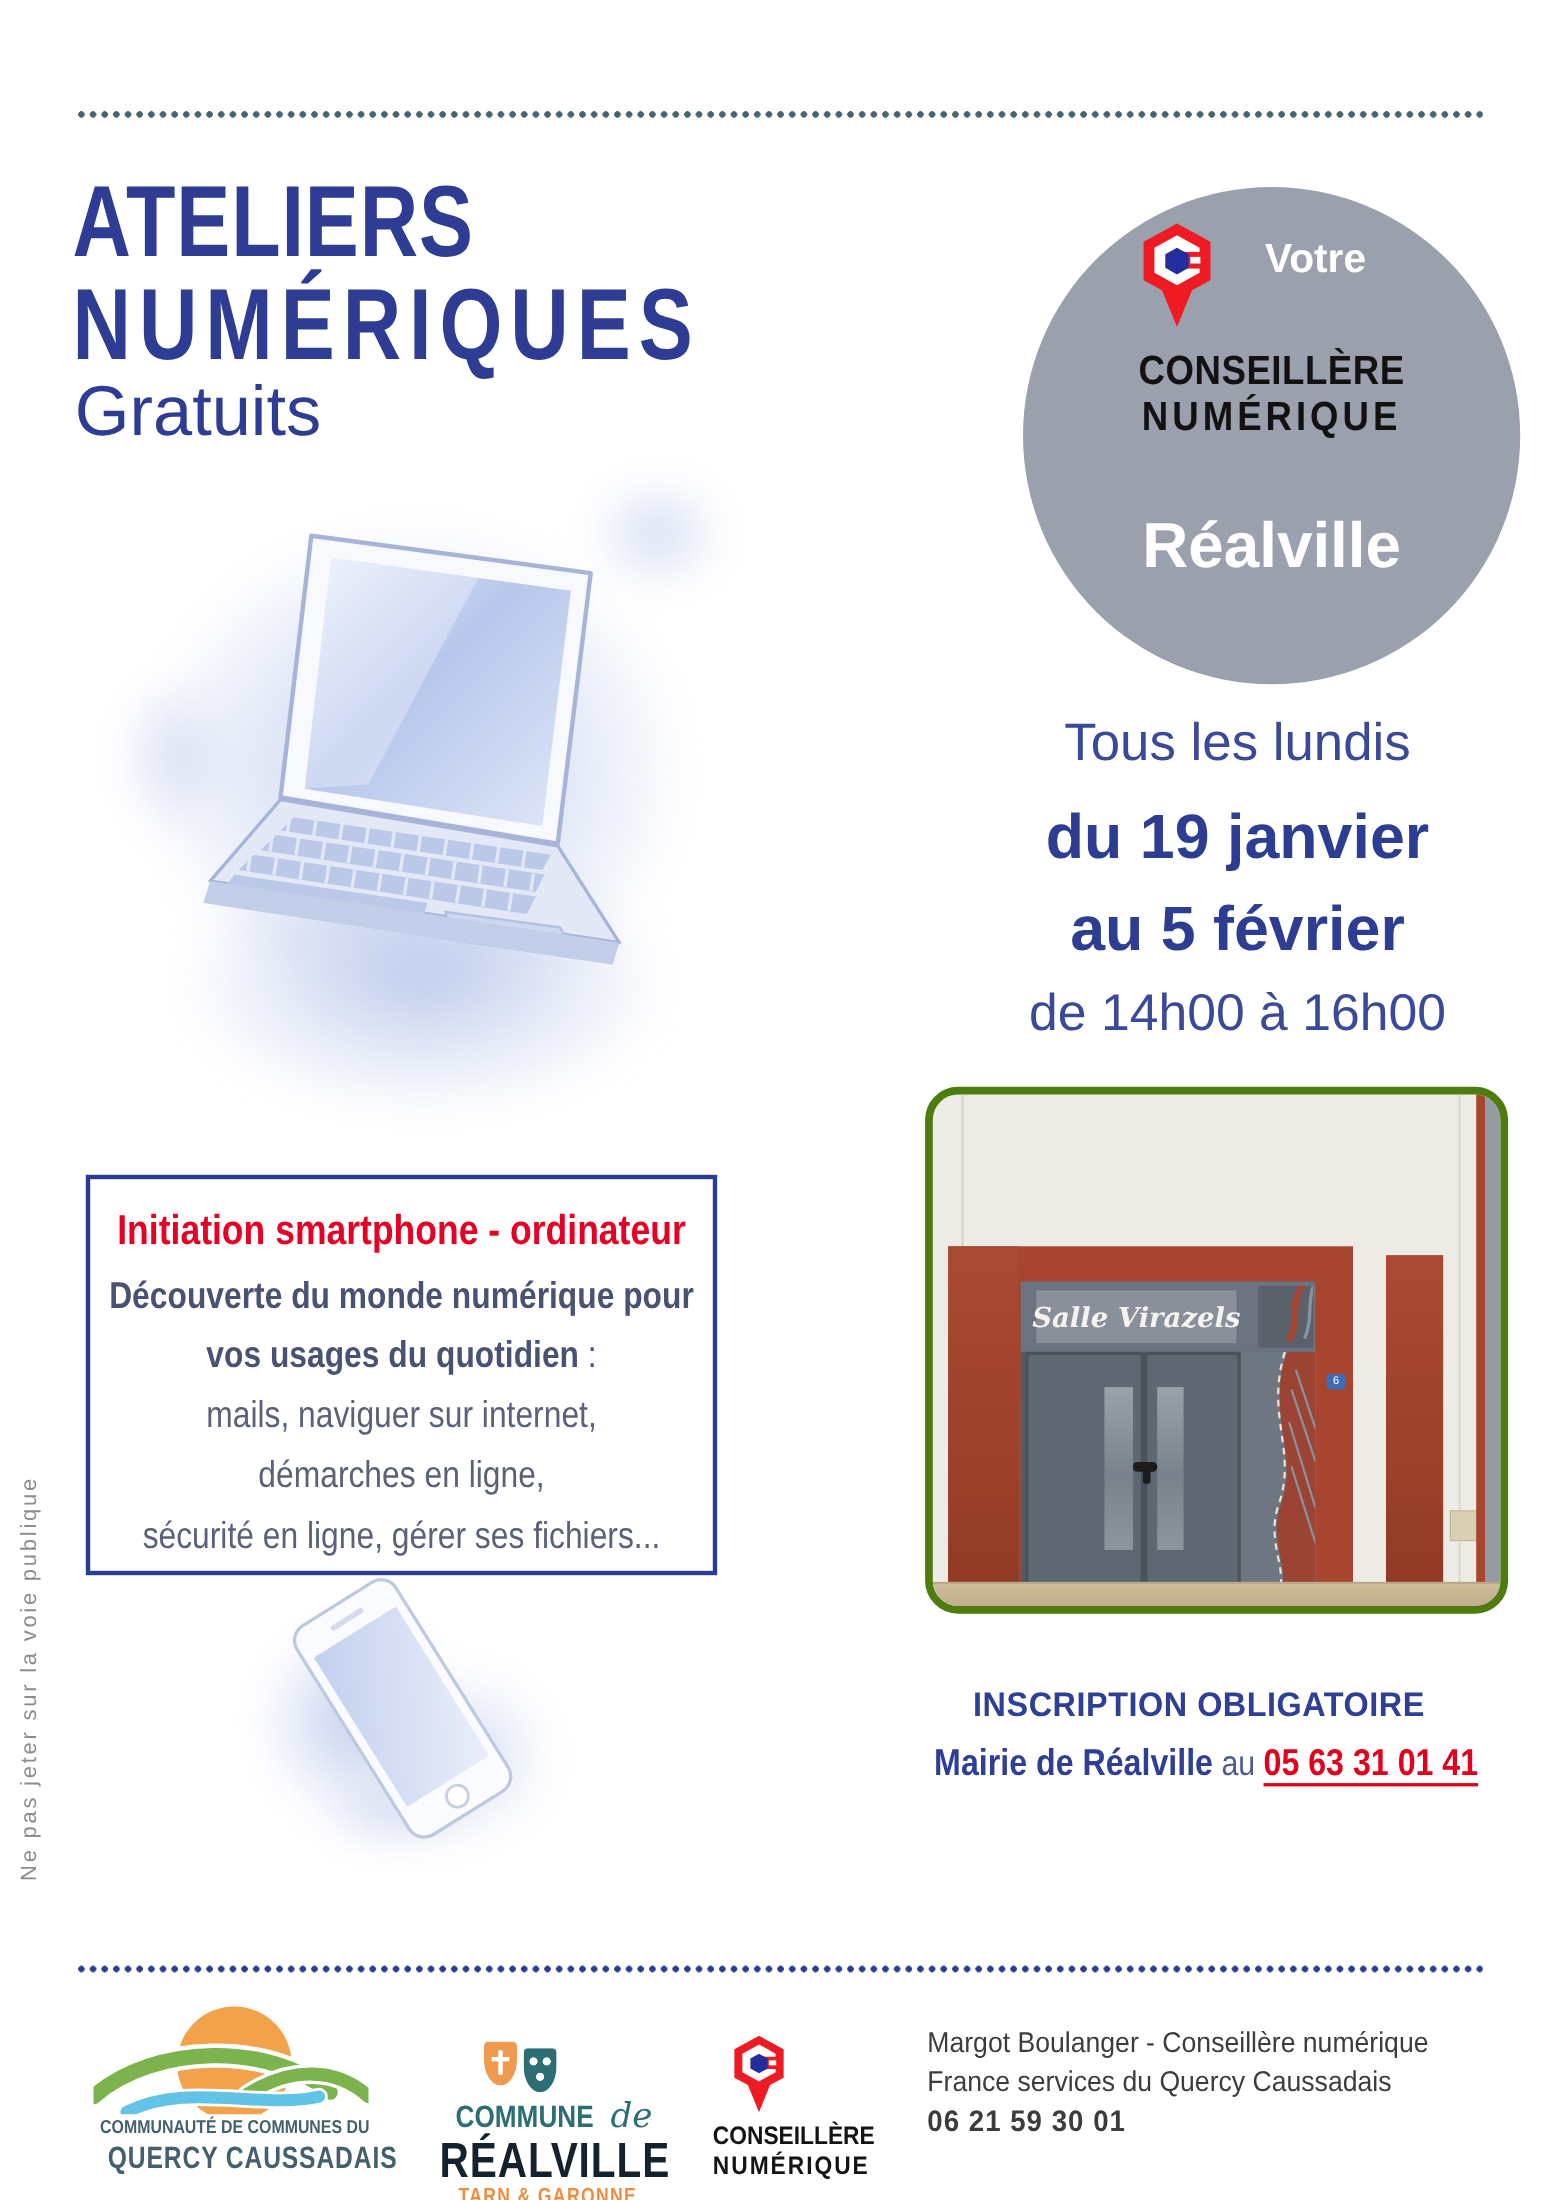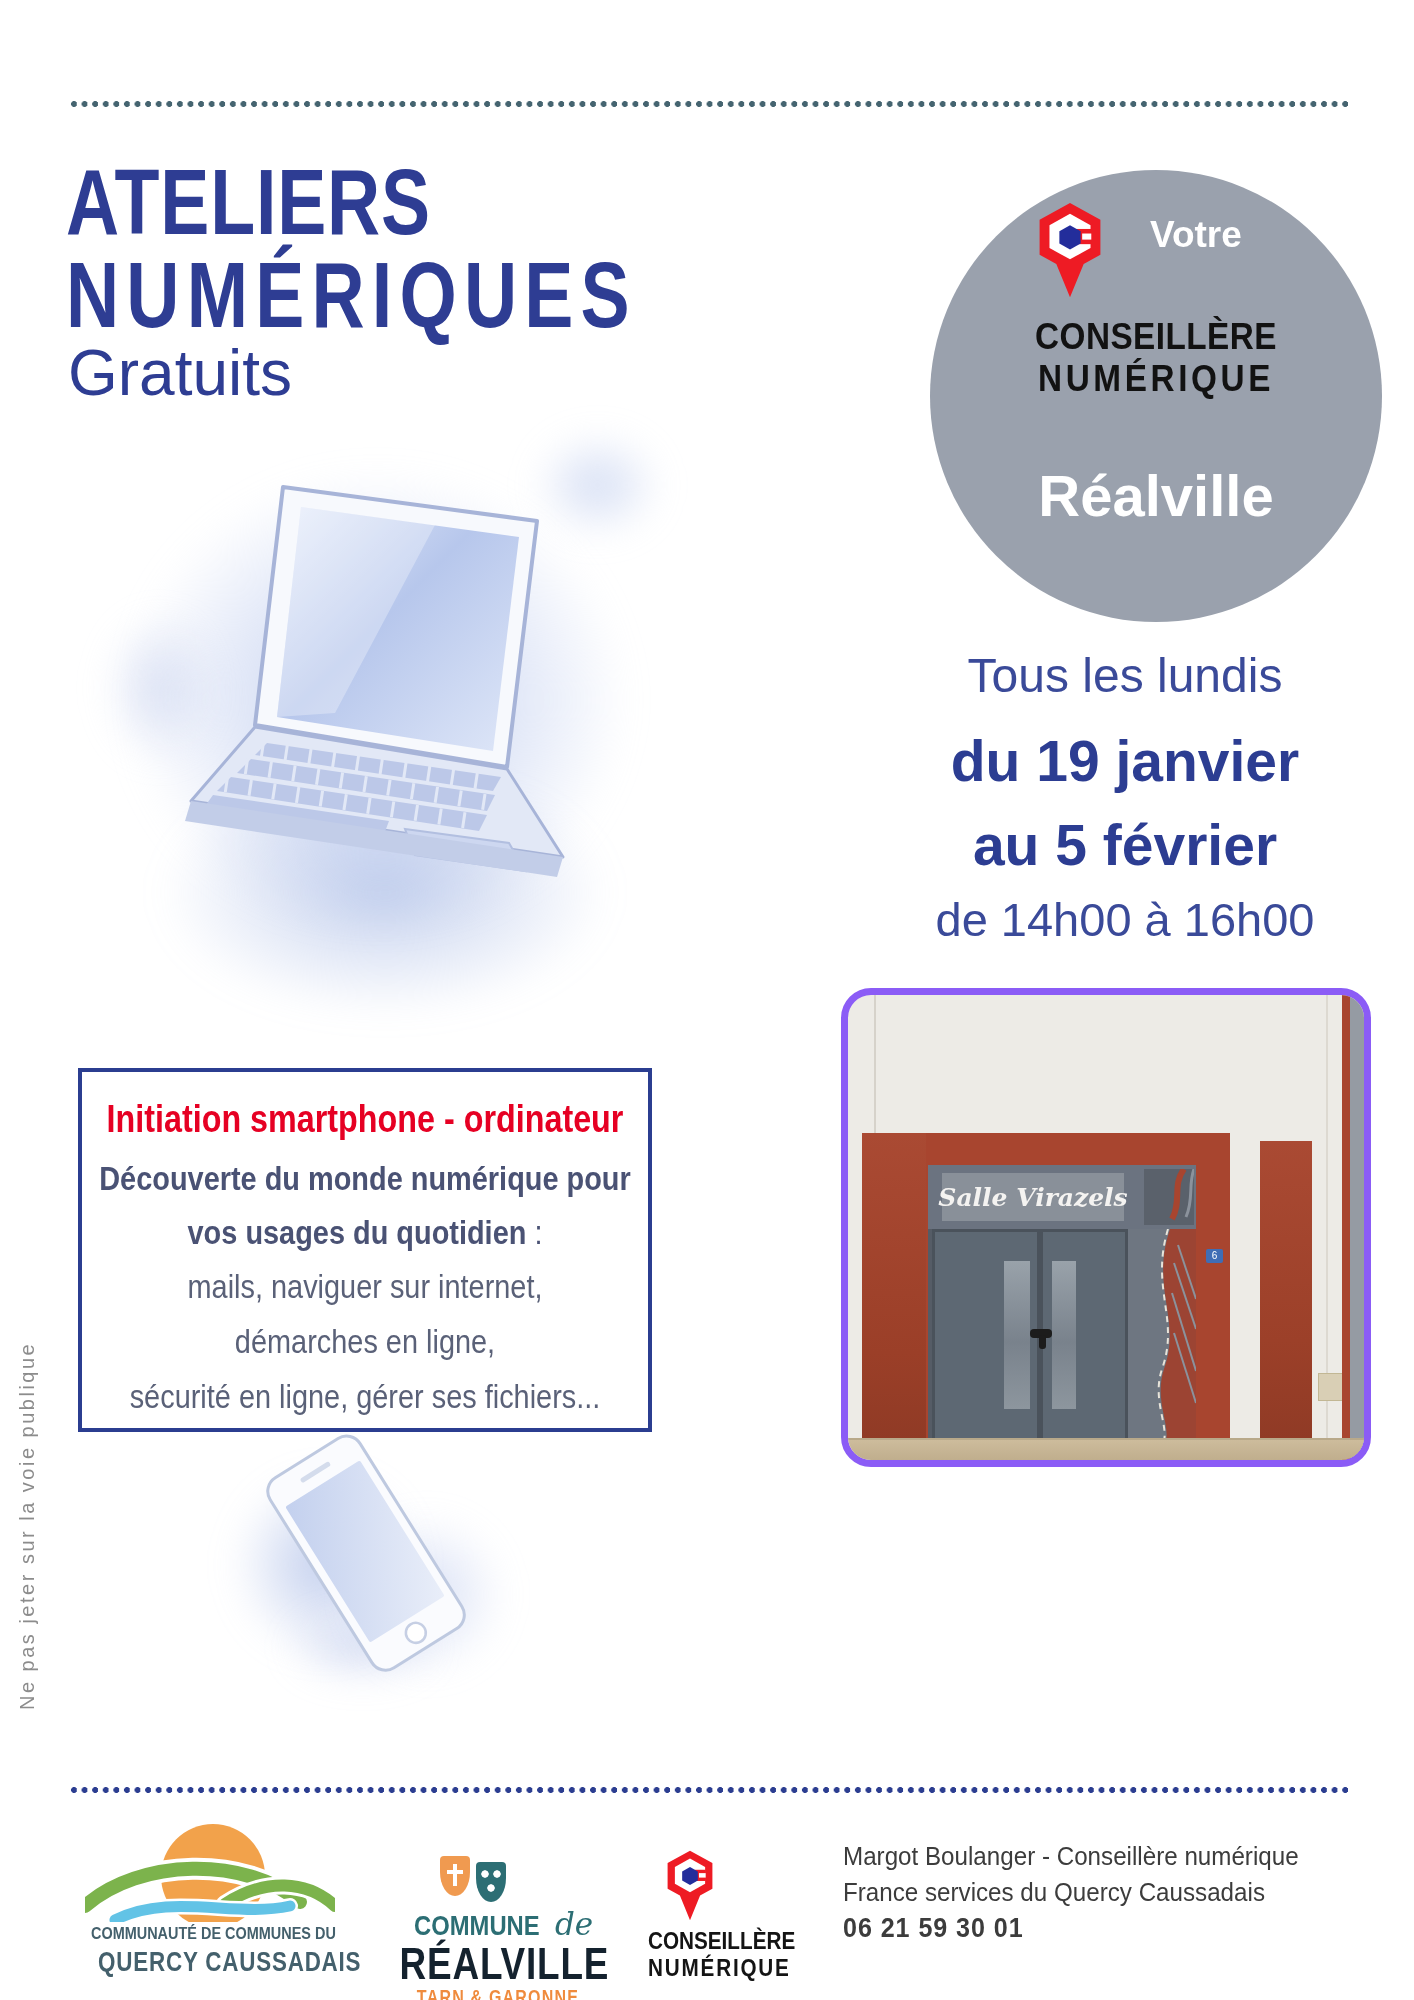--- a/index.html
+++ b/index.html
@@ -66,21 +66,21 @@
   
   .schedule { position:absolute; left:845px; top:648px; width:560px; height:310px; }
   .sch-line { position:absolute; left:0; width:100%; text-align:center; white-space:nowrap; }
   .sch-1 { top:0px;   font-size:48px; font-weight:400; color:#3a4a99; }
   .sch-2 { top:80px;  font-size:57px; font-weight:700; color:#2c3d92; }
   .sch-3 { top:164px; font-size:57px; font-weight:700; color:#2c3d92; }
   .sch-4 { top:244px; font-size:47px; font-weight:400; color:#3a4a99; }
 
   
   .photo { position:absolute; left:841px; top:988px; width:516px; height:465px;
-           border:7px solid #8b5cf6; border-radius:30px; background:#edebe6; overflow:hidden; }
+           border:7px solid #4d7c0f; border-radius:30px; background:#edebe6; overflow:hidden; }
   .photo * { position:absolute; }
   .ph-seam1 { left:26px;  top:0; width:2px; height:100%; background:#d6d2ca; }
   .ph-seam2 { left:478px; top:0; width:2px; height:100%; background:#ddd9d1; }
   .ph-frame { left:14px; top:138px; width:368px; height:314px; background:#a8452f; }
   .ph-pillar-left { left:14px; top:138px; width:64px; height:314px;
                     background:linear-gradient(180deg,#aa4a33,#9b3f28 70%,#8f3a25); }
   .ph-opening { left:80px; top:170px; width:268px; height:276px; background:#555c66; }
   .ph-transom { left:80px; top:170px; width:268px; height:64px; background:#6b7380; }
   .ph-sign { left:94px; top:178px; width:182px; height:48px; background:#899099;
              display:flex; align-items:center; justify-content:center; }
@@ -303,20 +303,24 @@
       </defs>
       <g transform="rotate(-32 146 134)">
         <rect x="92" y="18" width="106" height="224" rx="16" fill="#fafbfe" stroke="#bec9e0" stroke-width="3"></rect>
         <rect x="101" y="48" width="88" height="160" rx="2" fill="url(#ph-scr)"></rect>
         <rect x="128" y="32" width="34" height="5" rx="2.5" fill="#d4dcec"></rect>
         <circle cx="145" cy="224" r="10" fill="#ffffff" stroke="#c6cfe4" stroke-width="2.5"></circle>
       </g>
     </svg>
   </div>
 
+  <div class="registration">
+    <div class="reg-title">INSCRIPTION OBLIGATOIRE</div>
+    <div class="reg-line"><span class="reg-place">Mairie de Réalville</span><span class="reg-conn"> au </span><span class="reg-phone">05 63 31 01 41</span></div>
+  </div>
 
   <div class="side-note">Ne pas jeter sur la voie publique</div>
 
   <div class="dotline bottom"></div>
 
   <div class="ccqc">
     <div class="ccqc-art">
       <svg viewBox="0 0 250 118" style="position:absolute;left:0;top:0;width:250px;height:118px;">
         <circle cx="128" cy="72" r="52" fill="#f2a24b"></circle>
         <path d="M0,102 C55,54 160,52 215,98" stroke="#ffffff" stroke-width="22" fill="none" stroke-linecap="round"></path>

